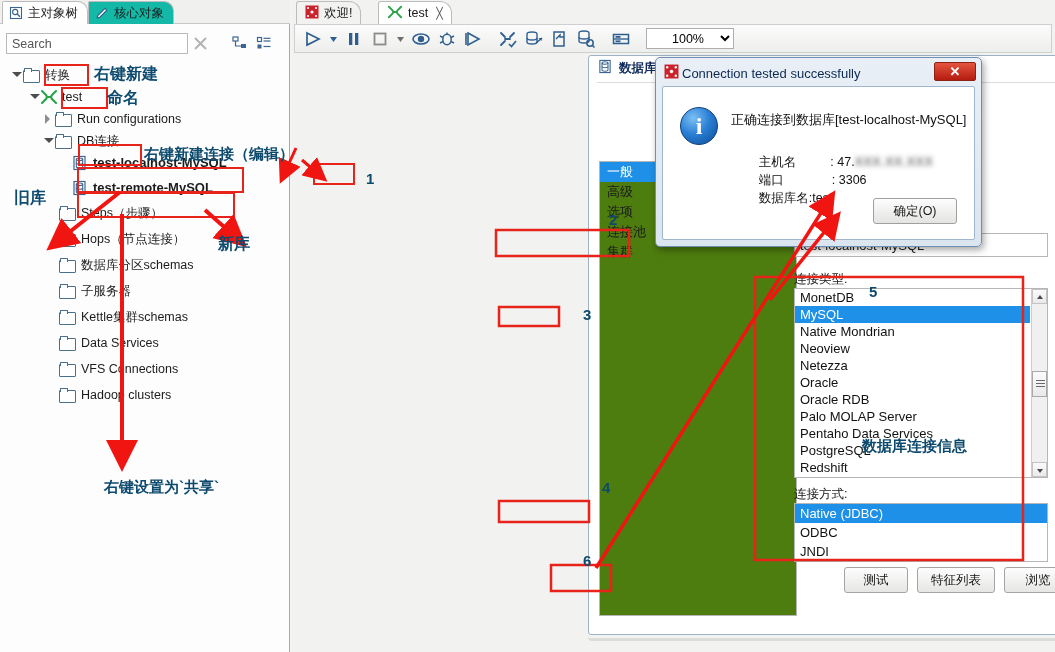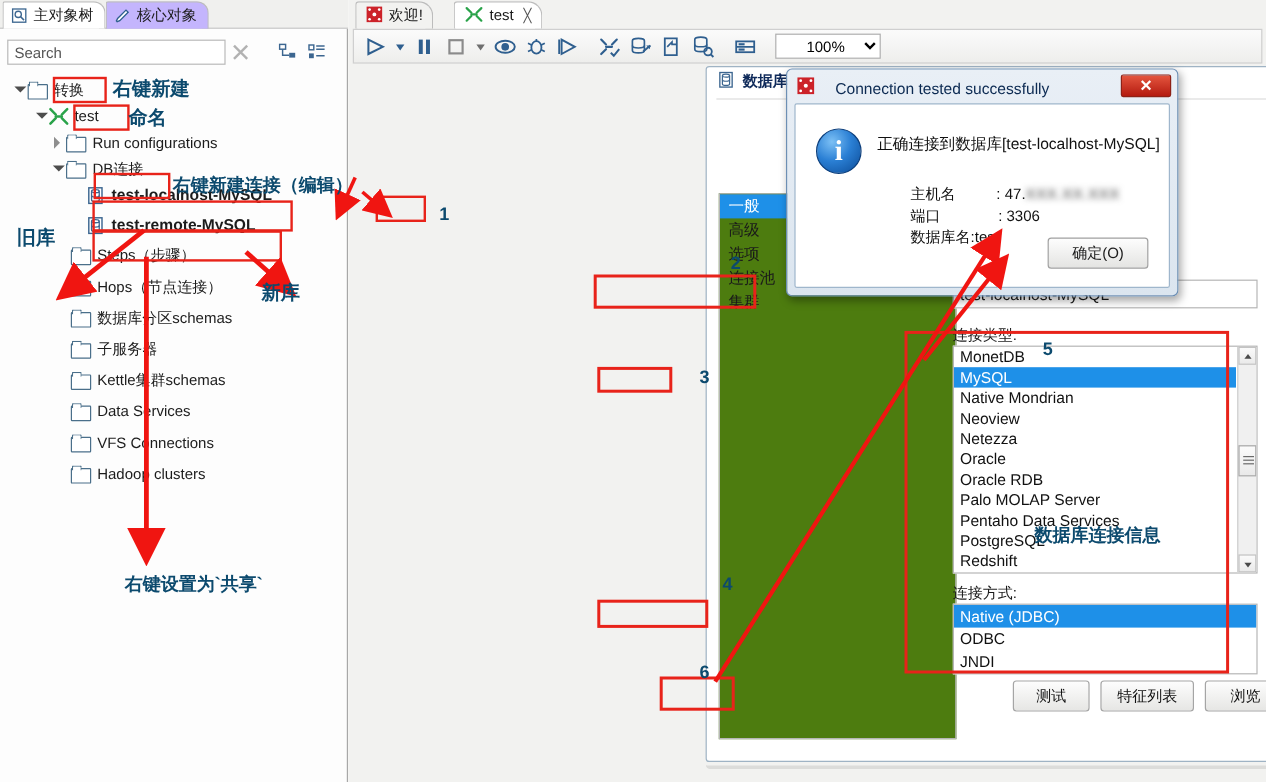--- a/index.html
+++ b/index.html
@@ -28,21 +28,21 @@
   .lp-tab {
     position: absolute; top: 1px; height: 23px;
     display: flex; align-items: center; gap: 5px;
     padding: 0 9px 0 6px;
     font-size: 12.5px; color: #1a1a1a;
     background: #ffffff;
     border: 1px solid #bcbcbc; border-bottom: none;
     border-radius: 2px 10px 0 0;
   }
   .lp-tab.t1 { left: 2px; }
-  .lp-tab.t2 { left: 88px; background: #c4b5fd; }
+  .lp-tab.t2 { left: 88px; background: #14b8a6; }
   .lp-tab .ic { width: 14px; height: 14px; flex: 0 0 14px; position: relative; }
 
   .search-row {
     position: absolute; left: 0; top: 31px; width: 290px; height: 26px;
   }
   #search-input {
     position: absolute; left: 6px; top: 2px; width: 182px; height: 21px;
     border: 1px solid #b9b9b9; background: #fff;
     font-family: "Liberation Sans", sans-serif; font-size: 12.5px;
     padding: 0 5px; color: #333;
@@ -210,21 +210,21 @@
   
   #msgbox {
     position: absolute; left: 655px; top: 57px; width: 327px; height: 190px;
     background: linear-gradient(#e9eff6, #dbe5ef);
     border: 1px solid #6d8fb4;
     border-radius: 5px;
     box-shadow: 2px 3px 7px rgba(0,0,0,0.35);
   }
   #msg-title {
     position: absolute; left: 8px; top: 5px; height: 20px;
-    display: flex; align-items: center; gap: 17px;
+    display: flex; align-items: center; gap: 3px;
     font-size: 13px; color: #0c2a52; font-weight: normal;
   }
   #msg-close {
     position: absolute; right: 5px; top: 4px; width: 42px; height: 19px;
     background: linear-gradient(#e4553e,#b41b10);
     border: 1px solid #8e2116; border-radius: 2px;
     color: #fff; font-size: 13px; font-weight: bold;
     display: flex; align-items: center; justify-content: center;
     cursor: pointer;
   }

